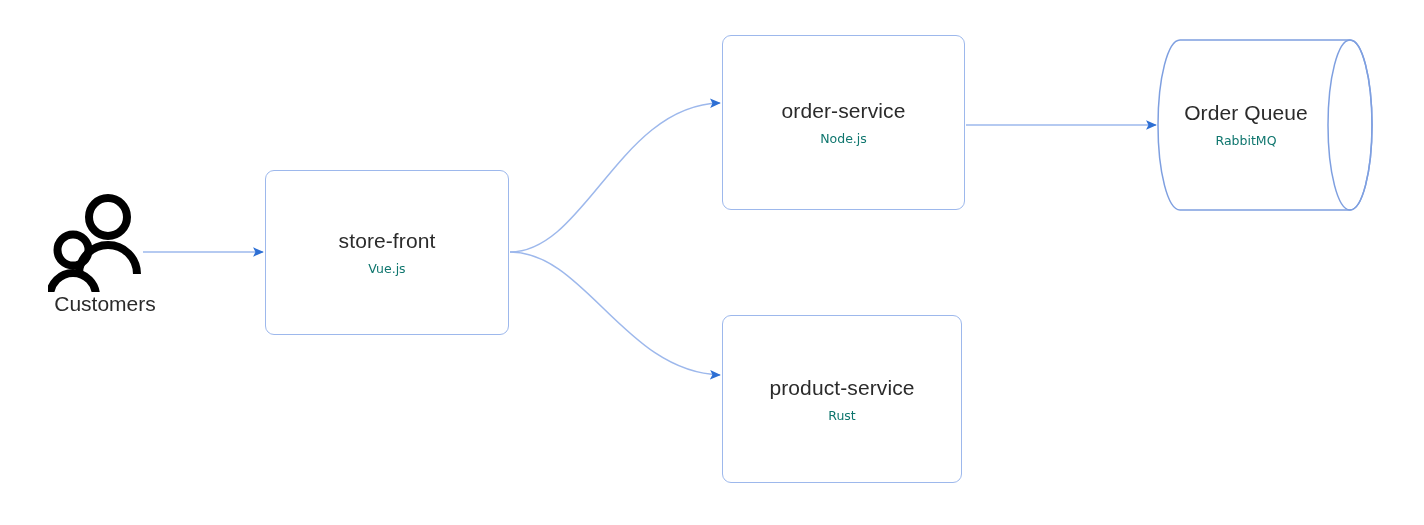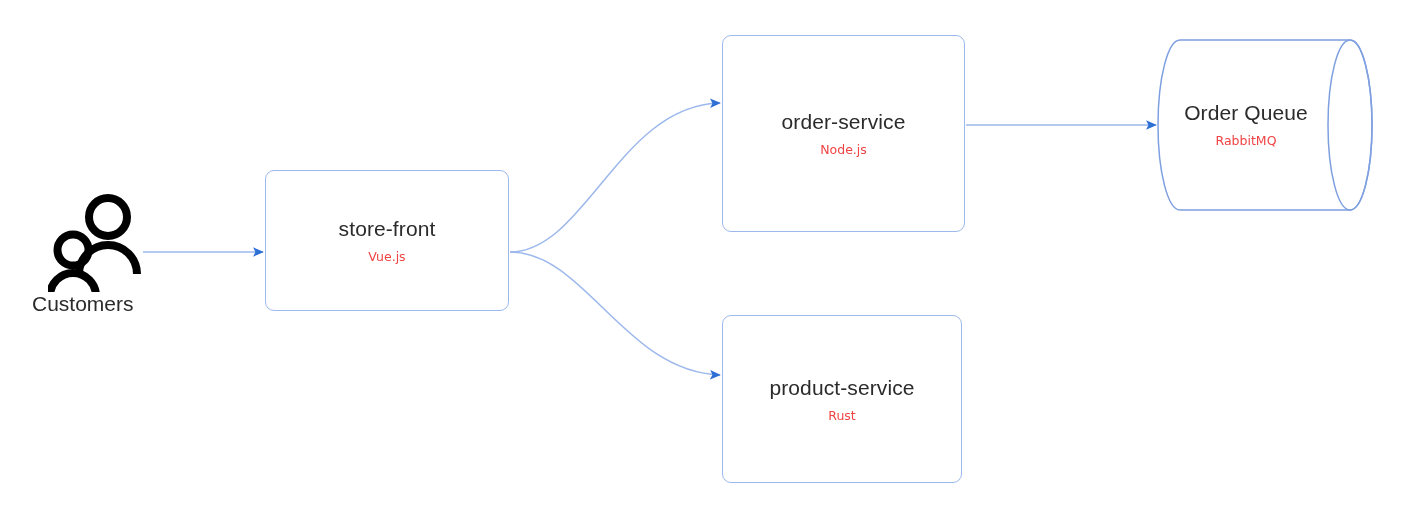--- a/index.html
+++ b/index.html
@@ -46,31 +46,31 @@
     line-height: 1.1;
     color: #2b2b2b;
     text-align: center;
     letter-spacing: 0.1px;
     white-space: nowrap;
   }
   .node-sub {
     font-family: "DejaVu Sans", sans-serif;
     font-size: 12.5px;
     line-height: 1.1;
-    color: #ef4444;
+    color: #0f766e;
     text-align: center;
     white-space: nowrap;
     margin-top: 10px;
   }
   
   #node-store-front {
-    left: 265px; top: 170px; width: 244px; height: 141px;
+    left: 265px; top: 170px; width: 244px; height: 165px;
   }
   #node-order-service {
-    left: 722px; top: 35px; width: 243px; height: 197px;
+    left: 722px; top: 35px; width: 243px; height: 175px;
   }
   #node-product-service {
     left: 722px; top: 315px; width: 240px; height: 168px;
   }
   
   #node-order-queue {
     left: 1157px; top: 35px; width: 216px; height: 178px;
   }
   #node-order-queue .cyl-svg {
     position: absolute;
@@ -94,21 +94,21 @@
   }
   #node-customers .actor-svg {
     position: absolute;
     left: 8px; top: 0;
     width: 100px; height: 100px;
   }
   #node-customers .actor-label {
     position: absolute;
     left: -8px; top: 100px;
     width: 146px;
-    text-align: left;
+    text-align: center;
     font-family: "Liberation Sans", sans-serif;
     font-size: 21px;
     color: #2b2b2b;
     white-space: nowrap;
   }
 </style>
 </head>
 <body>
 
 <div id="canvas">

